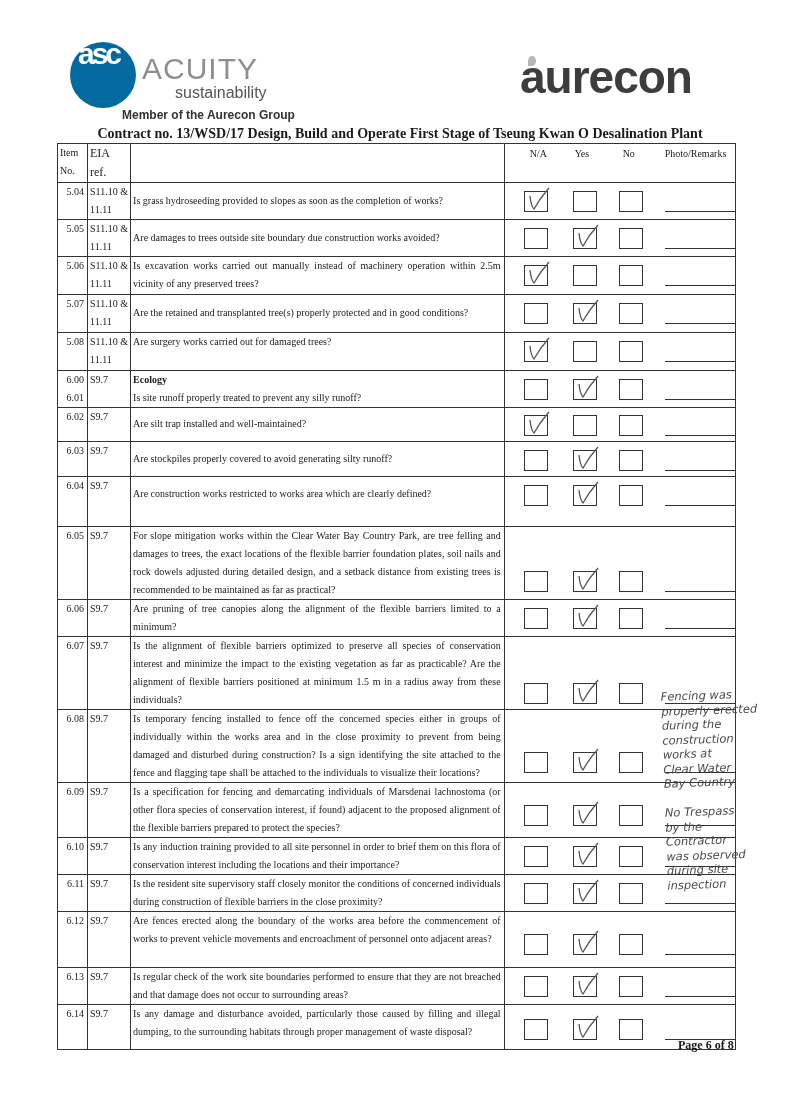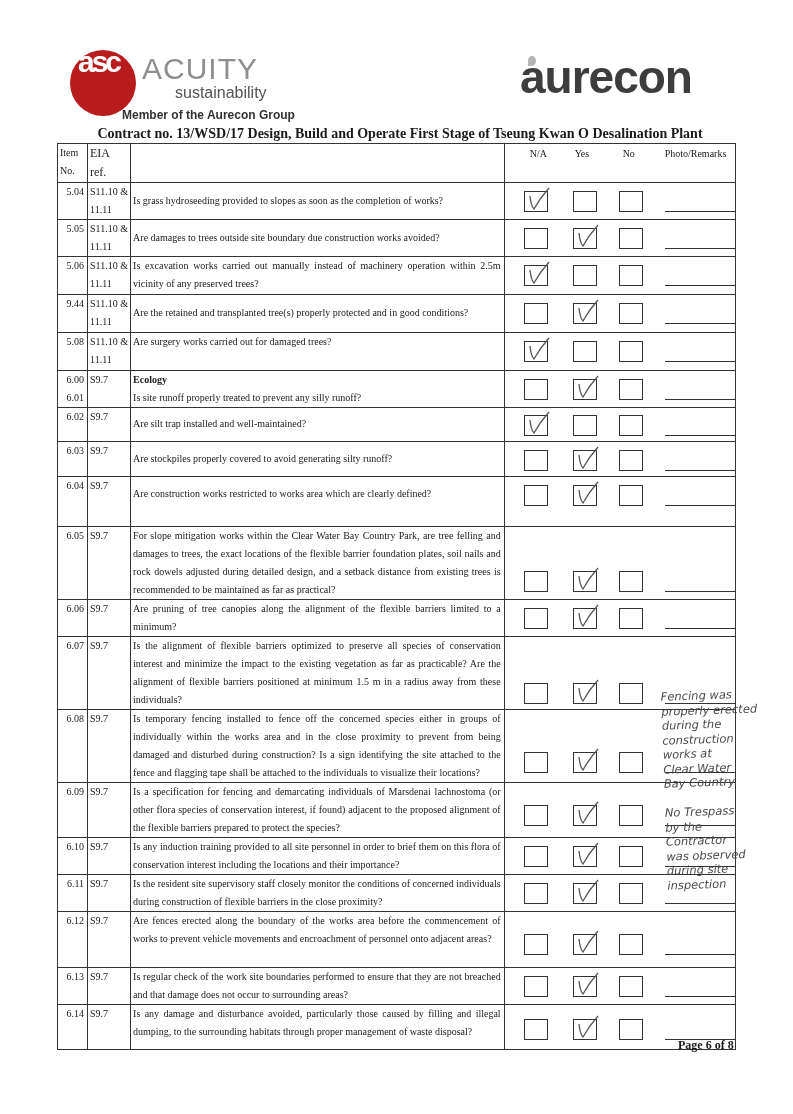--- a/index.html
+++ b/index.html
@@ -1,18 +1,18 @@
 <!DOCTYPE html>
 <html><head>
 <meta charset="utf-8">
 <style>
   html, body { margin: 0; padding: 0; background: #ffffff; }
   body { width: 793px; height: 1114px; position: relative; overflow: hidden; font-family: "Liberation Serif", serif; color: #1a1a1a; }
   .logo-left { position: absolute; left: 70px; top: 42px; width: 200px; height: 80px; }
-  .asc-circle { position: absolute; left: 0; top: 8px; width: 66px; height: 66px; border-radius: 50%; background: #b91c1c; }
+  .asc-circle { position: absolute; left: 0; top: 0; width: 66px; height: 66px; border-radius: 50%; background: #0369a1; }
   .asc-letters { position: absolute; left: 8px; top: 2px; font-family: "Liberation Sans", sans-serif; font-weight: bold; color: #fff; font-size: 30px; line-height: 20px; letter-spacing: -3px; }
   .acuity { position: absolute; left: 72px; top: 12px; font-family: "Liberation Sans", sans-serif; font-size: 30px; color: #8e8e8e; letter-spacing: 1px; line-height: 30px; }
   .sust { position: absolute; left: 105px; top: 43px; font-family: "Liberation Sans", sans-serif; font-size: 16px; color: #555; line-height: 16px; }
   .member { position: absolute; left: 52px; top: 66px; font-family: Liberation Sans, sans-serif; font-size: 12px; font-weight: bold; color: #333; white-space: nowrap; }
   .logo-right { position: absolute; left: 520px; top: 52px; font-family: "Liberation Sans", sans-serif; font-size: 46px; font-weight: bold; color: #3d3d3d; letter-spacing: -1px; line-height: 50px; }
   .logo-drop { position: absolute; left: 528px; top: 56px; width: 8px; height: 10px; background: #b5b5b5; border-radius: 50% 50% 50% 0; }
   .contract-title { position: absolute; left: 60px; top: 126px; width: 680px; text-align: center; font-size: 14px; font-weight: bold; white-space: nowrap; }
 
   .tbl { position: absolute; left: 57px; top: 143px; width: 679px; border-collapse: collapse; table-layout: fixed; font-size: 10px; line-height: 18px; }
   .tbl td { border: 1.5px solid #333; vertical-align: top; padding: 0 2px; }
@@ -131,21 +131,21 @@
               </svg>
             </div>
             <div class="box yes"></div>
             <div class="box no"></div>
             <div class="remark-line" style="top: 20px;"></div>
           </div>
         </td>
       </tr>
       <tr style="height: 38px;">
         <td class="c-item">
-          <div>9.44</div>
+          <div>5.07</div>
         </td>
         <td class="c-eia">
           <div>S11.10 &amp; 11.11</div>
         </td>
         <td class="c-q">
           <div style="padding-top: 9px;">Are the retained and transplanted tree(s) properly protected and in good conditions?</div>
         </td>
         <td class="c-chk">
           <div class="boxes" style="top: 8px;">
             <div class="box na"></div>

